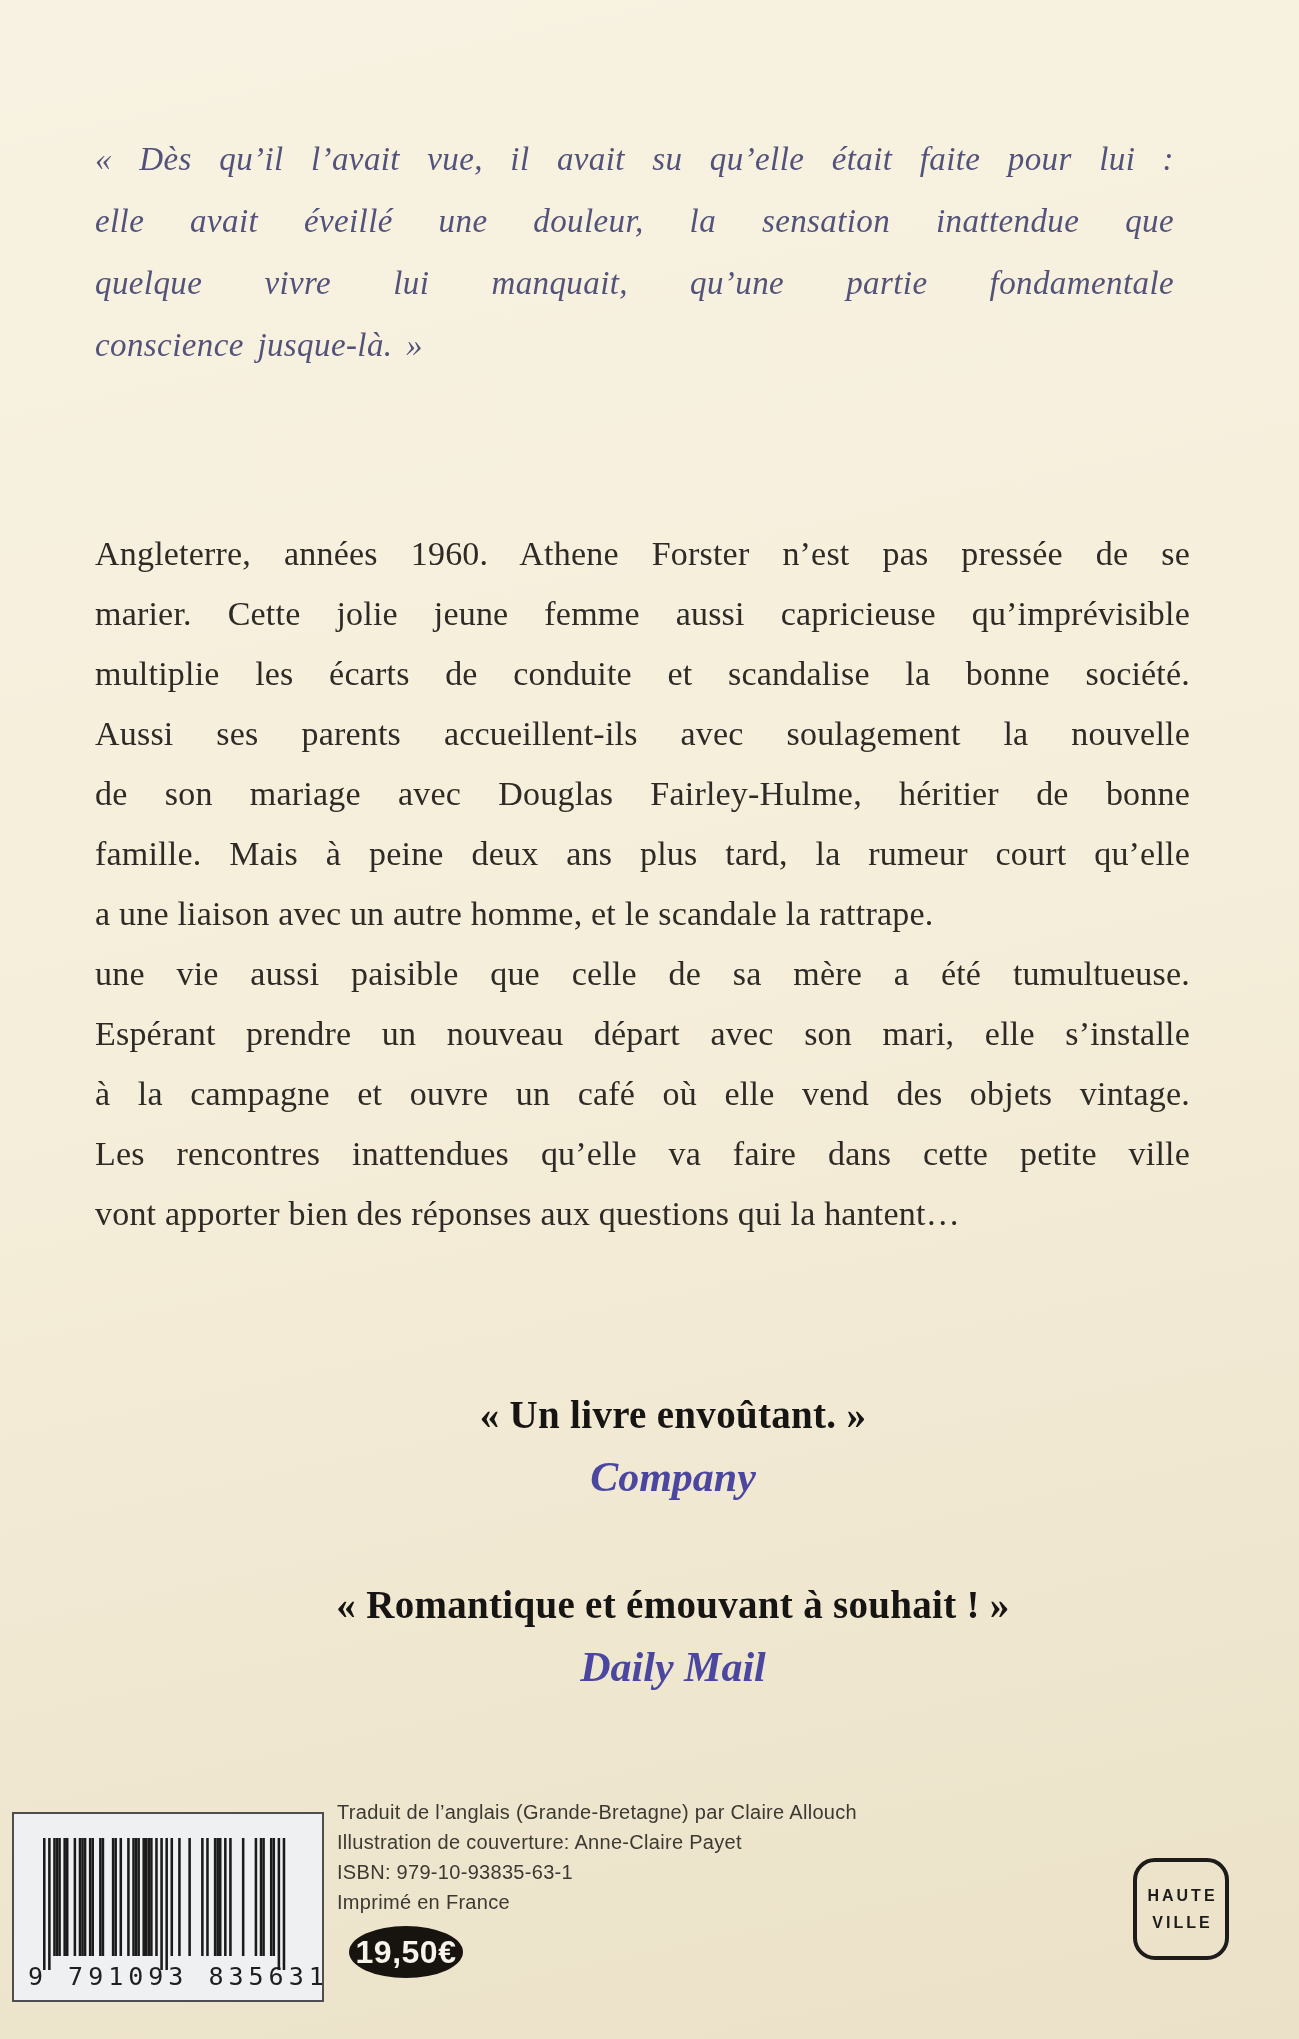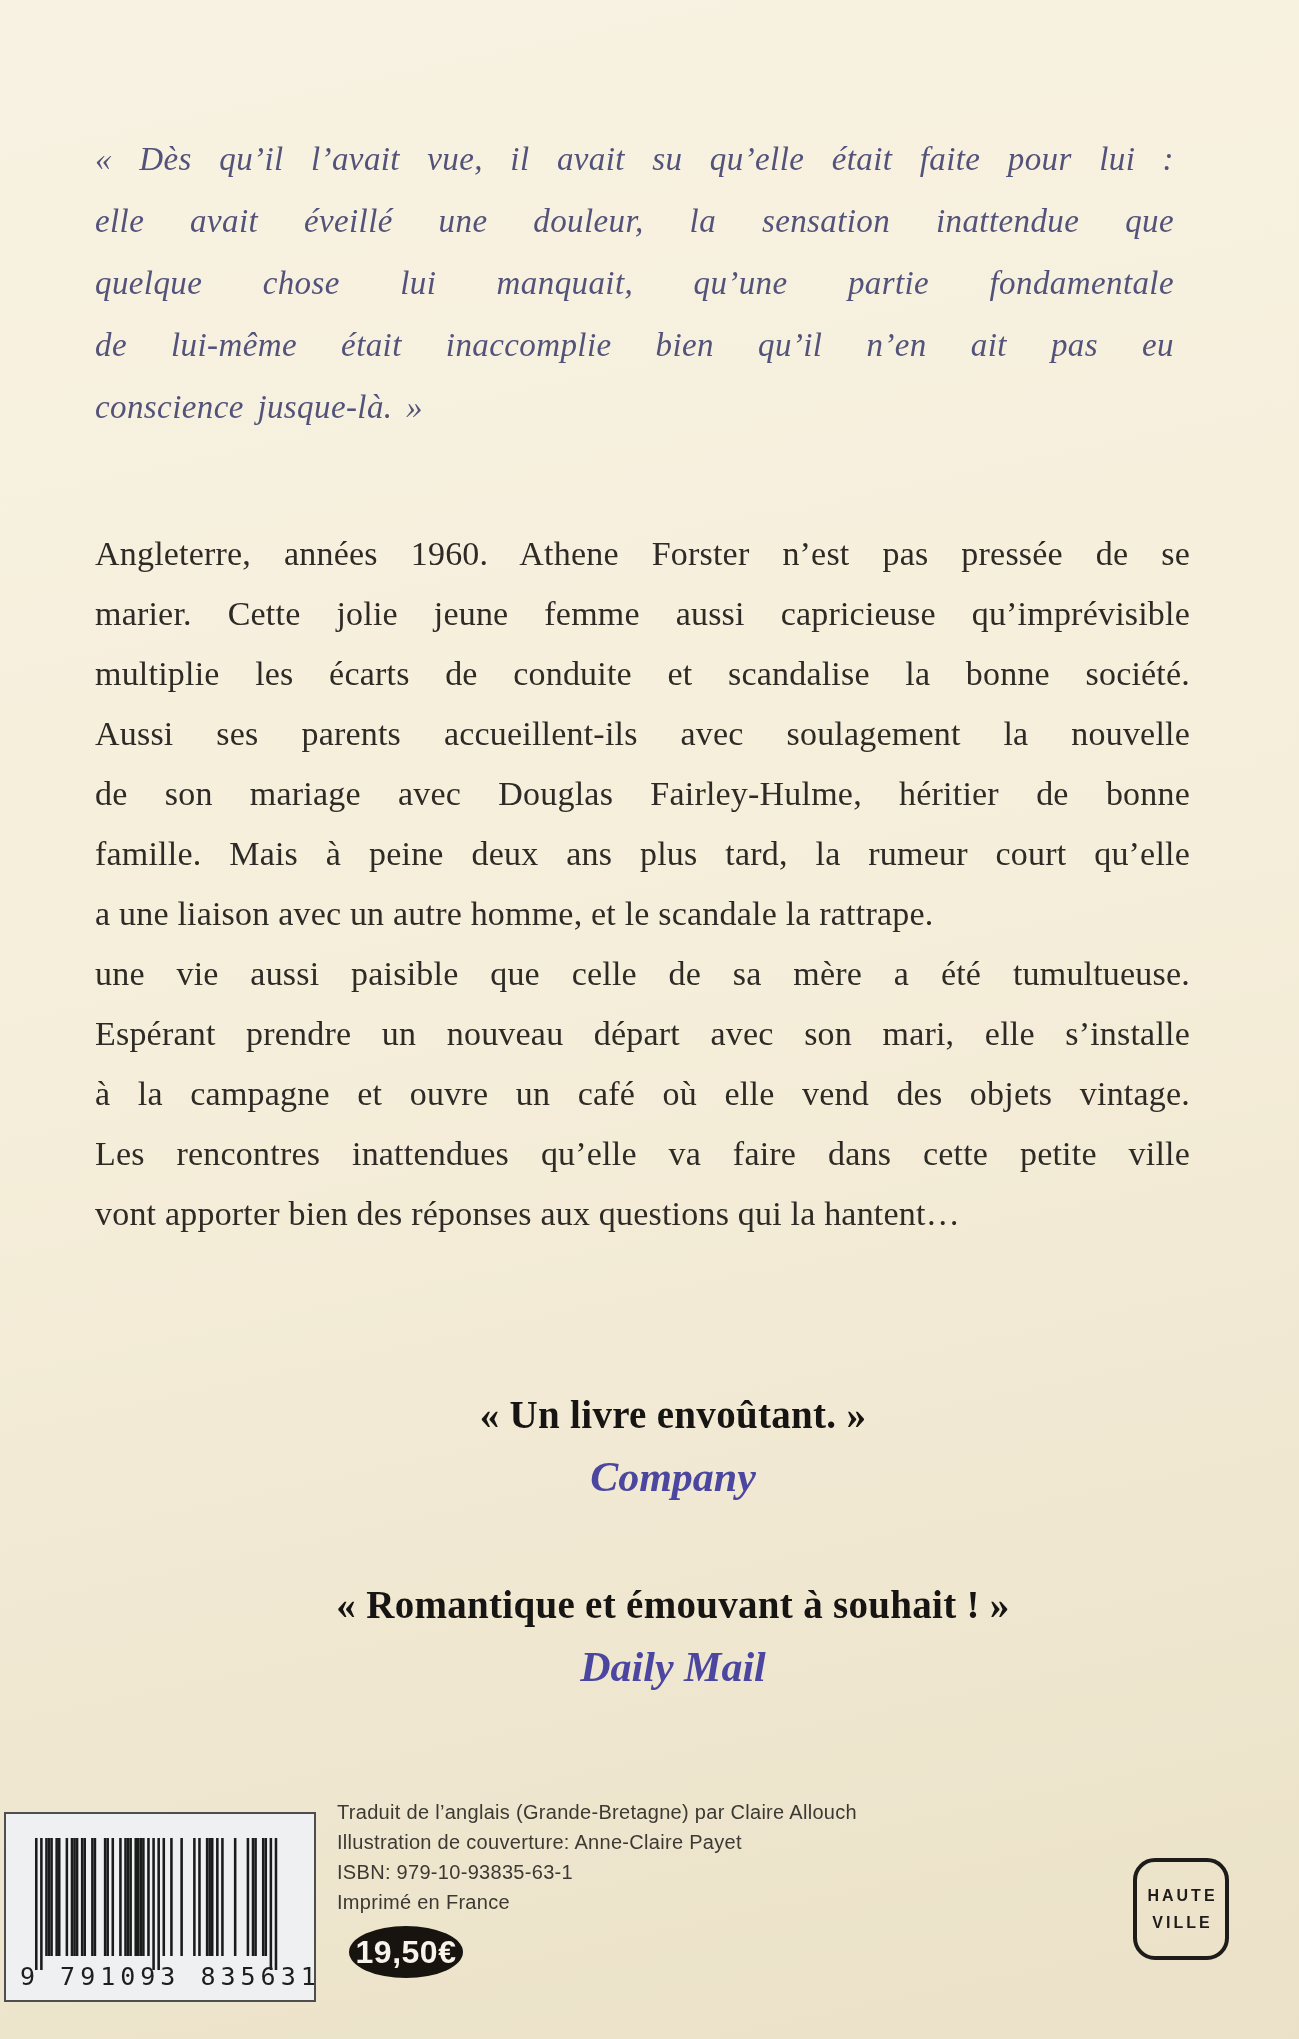--- a/index.html
+++ b/index.html
@@ -38,21 +38,21 @@
   .rs{margin-top:16px; font-size:42px; font-weight:bold; font-style:italic; color:var(--press);}
   
   .credits{
     position:absolute; left:337px; top:1797px;
     font-family:"Liberation Sans", sans-serif; font-size:20px; line-height:30px;
     color:var(--credits); letter-spacing:0.3px;
   }
   .cline{text-align:left;}
   
   .barcode-box{
-    position:absolute; left:4px; top:1812px; width:312px; height:190px;
+    position:absolute; left:12px; top:1812px; width:312px; height:190px;
     background:var(--box-bg); border:2px solid var(--box-border); box-sizing:border-box;
   }
   .barcode-svg{position:absolute; left:29px; top:24px;}
   .barcode-num{
     position:absolute; left:14px; top:148px; width:280px;
     font-family:"DejaVu Sans Mono", monospace; font-size:25px; font-weight:500;
     color:#1e1e1e; letter-spacing:5px; white-space:pre;
   }
   
   .price{
@@ -72,22 +72,21 @@
   }
 </style>
 </head>
 <body>
 
 <div class="cover">
 
   <section class="excerpt">
       <div class="qline">« Dès qu’il l’avait vue, il avait su qu’elle était faite pour lui :</div>
       <div class="qline">elle avait éveillé une douleur, la sensation inattendue que</div>
-      <div class="qline">quelque chose lui manquait, qu’une partie fondamentale</div>
-      <div class="qline">de lui-même était inaccomplie bien qu’il n’en ait pas eu</div>
+      <div class="qline">quelque vivre lui manquait, qu’une partie fondamentale</div>
       <div class="qline">conscience jusque-là. »</div>
     </section>
 
   <section class="synopsis">
     <div class="para">
         <div class="sline">Angleterre, années 1960. Athene Forster n’est pas pressée de se</div>
         <div class="sline">marier. Cette jolie jeune femme aussi capricieuse qu’imprévisible</div>
         <div class="sline">multiplie les écarts de conduite et scandalise la bonne société.</div>
         <div class="sline">Aussi ses parents accueillent-ils avec soulagement la nouvelle</div>
         <div class="sline">de son mariage avec Douglas Fairley-Hulme, héritier de bonne</div>

